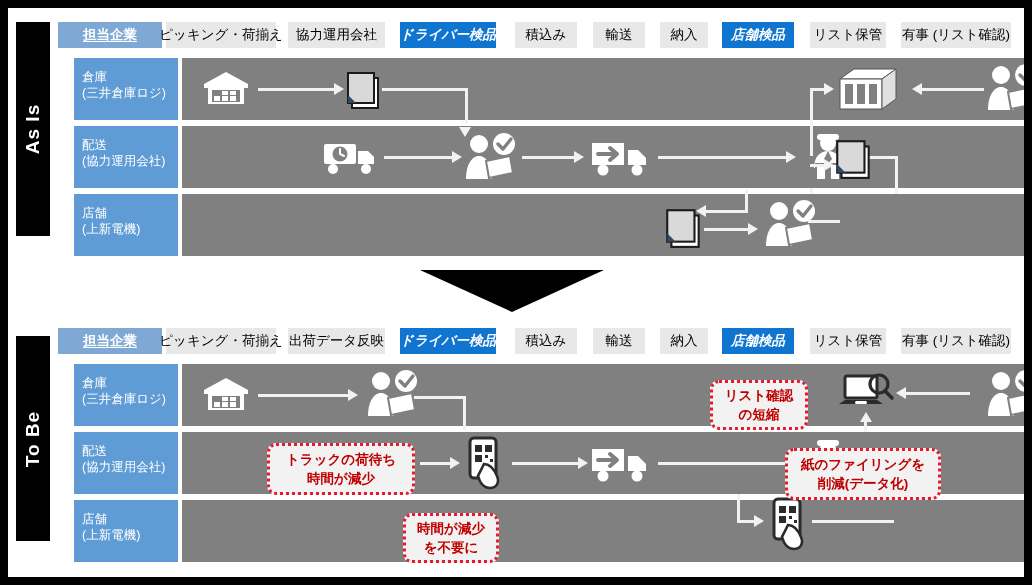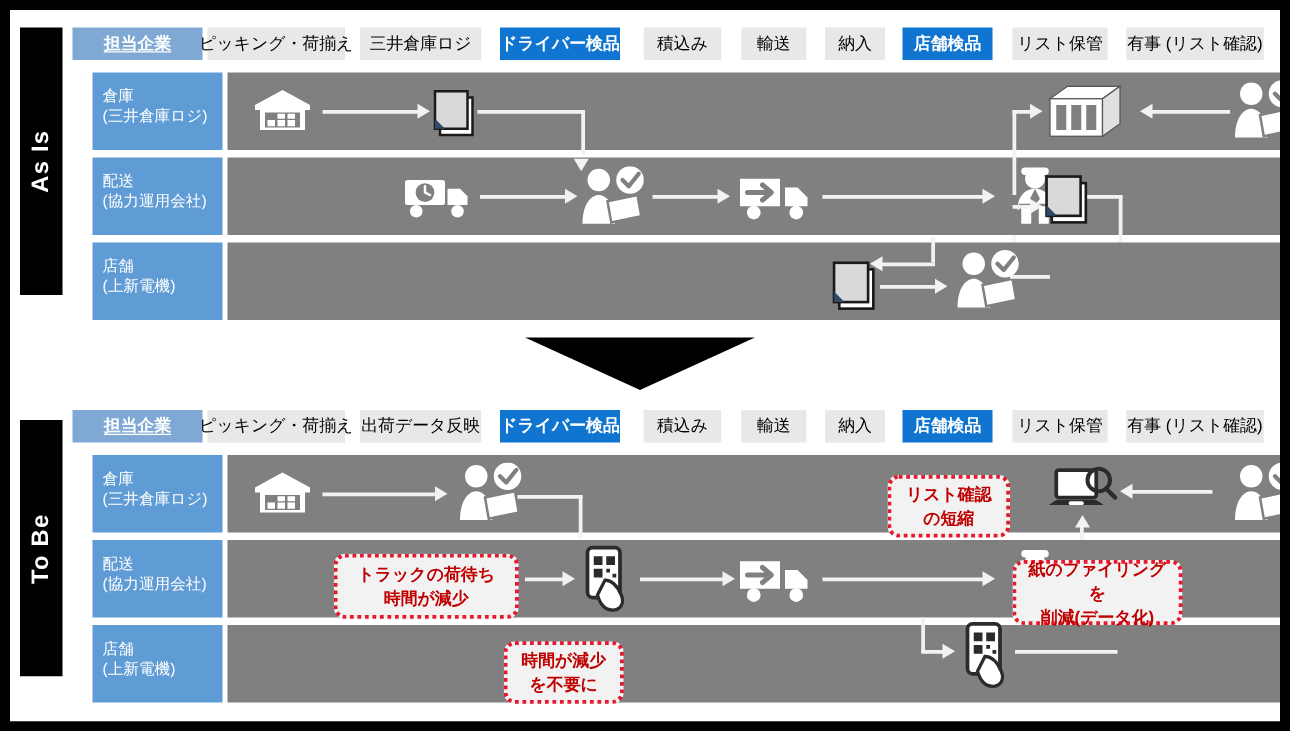--- a/index.html
+++ b/index.html
@@ -60,20 +60,21 @@
   .chip.company {
     background: #7fa9d4;
     color: #ffffff;
     font-weight: bold;
   }
   .chip.company u { text-decoration: underline; text-underline-offset: 2px; }
   .chip.hl {
     background: #0f75d1;
     color: #ffffff;
     font-weight: bold;
+    font-style: italic;
   }
 
   
   .row { position: absolute; left: 16px; width: 1016px; height: 62px; }
   .row-lbl {
     position: absolute;
     left: 50px; top: 0;
     width: 104px; height: 62px;
     background: #5f9bd4;
     color: #ffffff;
@@ -152,21 +153,21 @@
     <span>As Is</span>
   </div>
 
   <div class="section sec-asis">
 
     <div class="chips">
       <div class="chip company" style="left:50px;width:104px">
         <u>担当企業</u>
         </div>
       <div class="chip" style="left:158px;width:110px">ピッキング・荷揃え</div>
-      <div class="chip" style="left:280px;width:97px">三井倉庫ロジ</div>
+      <div class="chip" style="left:280px;width:97px">協力運用会社</div>
       <div class="chip hl" style="left:392px;width:96px">ドライバー検品</div>
       <div class="chip" style="left:507px;width:62px">積込み</div>
       <div class="chip" style="left:585px;width:52px">輸送</div>
       <div class="chip" style="left:652px;width:48px">納入</div>
       <div class="chip hl" style="left:714px;width:72px">店舗検品</div>
       <div class="chip" style="left:802px;width:76px">リスト保管</div>
       <div class="chip" style="left:893px;width:110px">有事 (リスト確認)</div>
     </div>
 
     <div class="row" style="top:36px">
@@ -466,18 +467,18 @@
   <div class="callout" style="left:395px;top:505px;width:96px;height:50px">
     <span>時間が減少
 を不要に</span>
   </div>
 
   <div class="callout" style="left:702px;top:372px;width:98px;height:50px">
     <span>リスト確認
 の短縮</span>
   </div>
 
-  <div class="callout" style="left:802px;top:440px;width:136px;height:52px">
+  <div class="callout" style="left:777px;top:440px;width:156px;height:52px">
     <span>紙のファイリングを
 削減(データ化)</span>
   </div>
 
 </div>
 
 </body></html>

